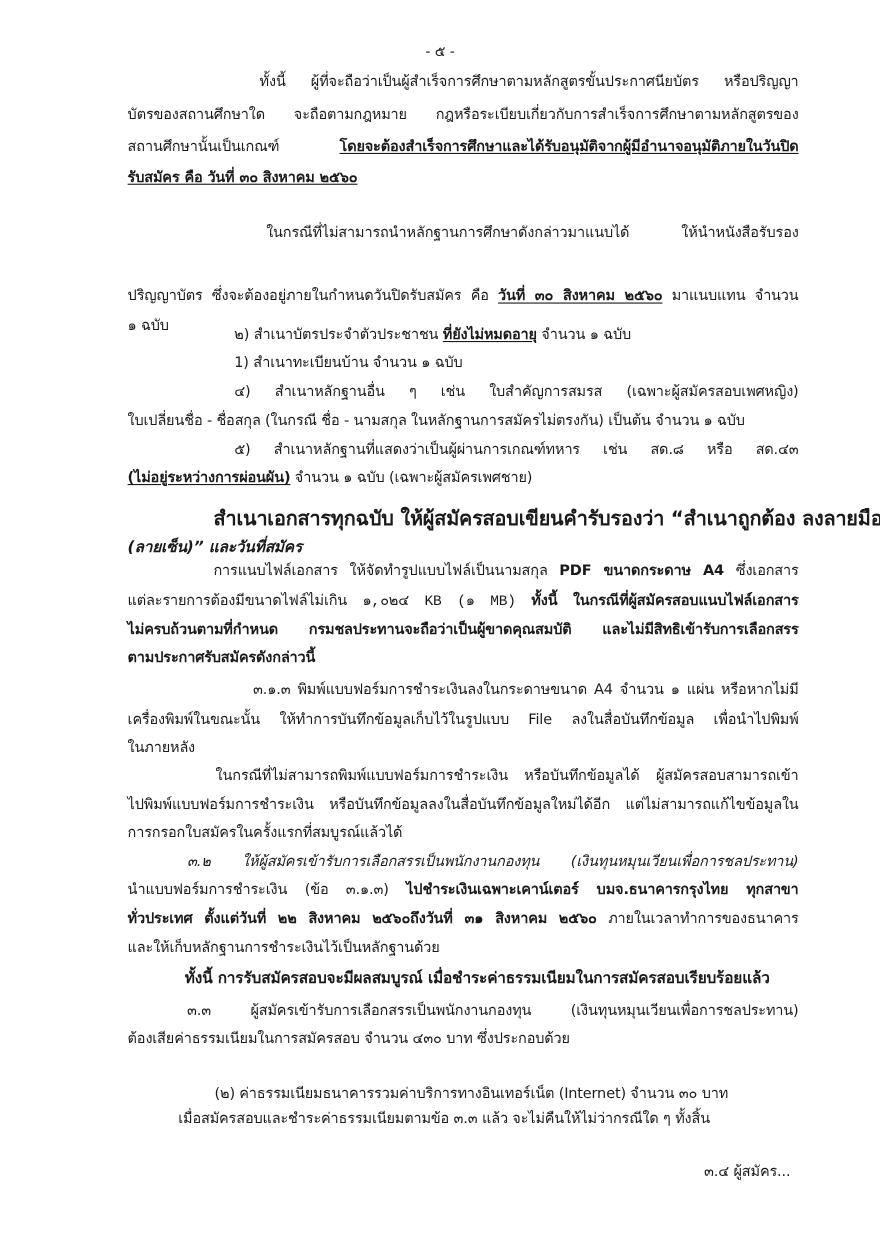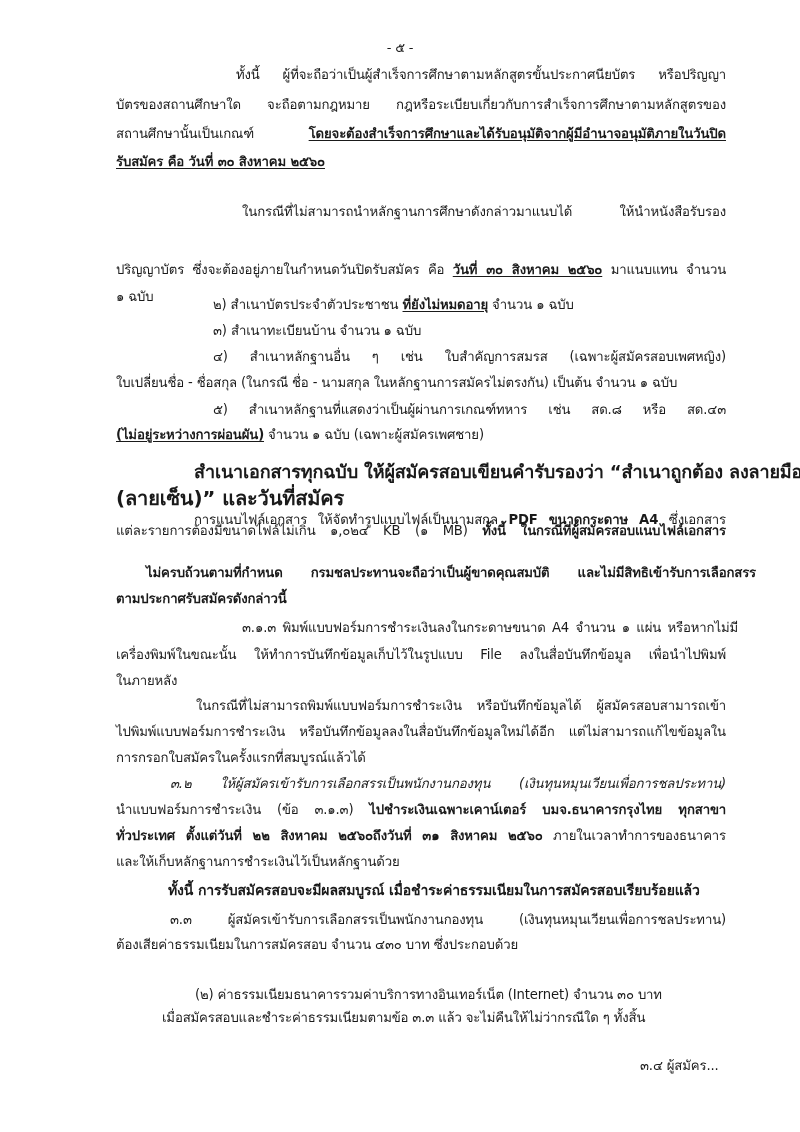--- a/index.html
+++ b/index.html
@@ -30,35 +30,35 @@
   <div class="ln just" style="top:65px; left:236px; width:490px;">ทั้งนี้ ผู้ที่จะถือว่าเป็นผู้สำเร็จการศึกษาตามหลักสูตรขั้นประกาศนียบัตร หรือปริญญา</div>
   <div class="ln just" style="top:95px;">บัตรของสถานศึกษาใด จะถือตามกฎหมาย กฎหรือระเบียบเกี่ยวกับการสำเร็จการศึกษาตามหลักสูตรของ</div>
   <div class="ln just" style="top:124px;"><span>สถานศึกษานั้นเป็นเกณฑ์ </span><span class="b u">โดยจะต้องสำเร็จการศึกษาและได้รับอนุมัติจากผู้มีอำนาจอนุมัติภายในวันปิด</span></div>
   <div class="ln b u" style="top:152px; width:auto;">รับสมัคร คือ วันที่ ๓๐ สิงหาคม ๒๕๖๐</div>
 
   <div class="ln just" style="top:202px; left:242px; width:484px;">ในกรณีที่ไม่สามารถนำหลักฐานการศึกษาดังกล่าวมาแนบได้ ให้นำหนังสือรับรอง</div>
   <div class="ln just" style="top:260px;"><span>ปริญญาบัตร ซึ่งจะต้องอยู่ภายในกำหนดวันปิดรับสมัคร คือ </span><span class="b u">วันที่ ๓๐ สิงหาคม ๒๕๖๐</span><span> มาแนบแทน จำนวน</span></div>
   <div class="ln" style="top:287px;">๑ ฉบับ</div>
 
   <div class="ln" style="top:295px; left:213px; width:auto;"><span>๒) สำเนาบัตรประจำตัวประชาชน </span><span class="b u">ที่ยังไม่หมดอายุ</span><span> จำนวน ๑ ฉบับ</span></div>
-  <div class="ln" style="top:321px; left:213px; width:auto;">๓) สำเนาทะเบียนบ้าน จำนวน ๑ ฉบับ</div>
+  <div class="ln" style="top:321px; left:213px; width:auto;">1) สำเนาทะเบียนบ้าน จำนวน ๑ ฉบับ</div>
   <div class="ln just" style="top:347px; left:213px; width:513px;">๔) สำเนาหลักฐานอื่น ๆ เช่น ใบสำคัญการสมรส (เฉพาะผู้สมัครสอบเพศหญิง)</div>
   <div class="ln" style="top:373px; width:auto;">ใบเปลี่ยนชื่อ - ชื่อสกุล (ในกรณี ชื่อ - นามสกุล ในหลักฐานการสมัครไม่ตรงกัน) เป็นต้น จำนวน ๑ ฉบับ</div>
   <div class="ln just" style="top:400px; left:213px; width:513px;">๕) สำเนาหลักฐานที่แสดงว่าเป็นผู้ผ่านการเกณฑ์ทหาร เช่น สด.๘ หรือ สด.๔๓</div>
   <div class="ln" style="top:425px; width:auto;"><span class="b u">(ไม่อยู่ระหว่างการผ่อนผัน)</span><span> จำนวน ๑ ฉบับ (เฉพาะผู้สมัครเพศชาย)</span></div>
 
   <div class="ln b just" style="top:462px; left:194px; width:532px; font-size:18px;">สำเนาเอกสารทุกฉบับ ให้ผู้สมัครสอบเขียนคำรับรองว่า “สำเนาถูกต้อง ลงลายมือชื่อ</div>
-  <div class="ln b" style="top:488px; width:auto; font-size:20px;">(ลายเซ็น)” และวันที่สมัคร</div>
+  <div class="ln b" style="top:488px; width:auto; font-size:14px;font-style:italic;">(ลายเซ็น)” และวันที่สมัคร</div>
 
   <div class="ln just" style="top:510px; left:194px; width:532px;"><span>การแนบไฟล์เอกสาร ให้จัดทำรูปแบบไฟล์เป็นนามสกุล </span><span class="b">PDF ขนาดกระดาษ A4</span><span> ซึ่งเอกสาร</span></div>
-  <div class="ln just" style="top:521px;"><span>แต่ละรายการต้องมีขนาดไฟล์ไม่เกิน ๑,๐๒๔ KB (๑ MB) </span><span class="b">ทั้งนี้ ในกรณีที่ผู้สมัครสอบแนบไฟล์เอกสาร</span></div>
-  <div class="ln b just" style="top:563px;margin-left:30px;">ไม่ครบถ้วนตามที่กำหนด กรมชลประทานจะถือว่าเป็นผู้ขาดคุณสมบัติ และไม่มีสิทธิเข้ารับการเลือกสรร</div>
+  <div class="ln just" style="top:537px;font-family:Liberation Mono, monospace;"><span>แต่ละรายการต้องมีขนาดไฟล์ไม่เกิน ๑,๐๒๔ KB (๑ MB) </span><span class="b">ทั้งนี้ ในกรณีที่ผู้สมัครสอบแนบไฟล์เอกสาร</span></div>
+  <div class="ln b just" style="top:563px;">ไม่ครบถ้วนตามที่กำหนด กรมชลประทานจะถือว่าเป็นผู้ขาดคุณสมบัติ และไม่มีสิทธิเข้ารับการเลือกสรร</div>
   <div class="ln b" style="top:589px; width:auto;">ตามประกาศรับสมัครดังกล่าวนี้</div>
 
-  <div class="ln just" style="top:618px; left:230px; width:496px;margin-left:12px;">๓.๑.๓ พิมพ์แบบฟอร์มการชำระเงินลงในกระดาษขนาด A4 จำนวน ๑ แผ่น หรือหากไม่มี</div>
+  <div class="ln just" style="top:618px; left:230px; width:496px;">๓.๑.๓ พิมพ์แบบฟอร์มการชำระเงินลงในกระดาษขนาด A4 จำนวน ๑ แผ่น หรือหากไม่มี</div>
   <div class="ln just" style="top:645px;">เครื่องพิมพ์ในขณะนั้น ให้ทำการบันทึกข้อมูลเก็บไว้ในรูปแบบ File ลงในสื่อบันทึกข้อมูล เพื่อนำไปพิมพ์</div>
   <div class="ln" style="top:671px; width:auto;">ในภายหลัง</div>
 
   <div class="ln just" style="top:696px; left:196px; width:530px;">ในกรณีที่ไม่สามารถพิมพ์แบบฟอร์มการชำระเงิน หรือบันทึกข้อมูลได้ ผู้สมัครสอบสามารถเข้า</div>
   <div class="ln" style="top:748px; width:auto;">การกรอกใบสมัครในครั้งแรกที่สมบูรณ์แล้วได้</div>
   <div class="ln just" style="top:722px;">ไปพิมพ์แบบฟอร์มการชำระเงิน หรือบันทึกข้อมูลลงในสื่อบันทึกข้อมูลใหม่ได้อีก แต่ไม่สามารถแก้ไขข้อมูลใน</div>
 
   <div class="ln just" style="top:774px; left:170px; width:556px;font-style:italic;">๓.๒ ให้ผู้สมัครเข้ารับการเลือกสรรเป็นพนักงานกองทุน (เงินทุนหมุนเวียนเพื่อการชลประทาน)</div>
   <div class="ln just" style="top:800px;"><span>นำแบบฟอร์มการชำระเงิน (ข้อ ๓.๑.๓) </span><span class="b">ไปชำระเงินเฉพาะเคาน์เตอร์ บมจ.ธนาคารกรุงไทย ทุกสาขา</span></div>
   <div class="ln just" style="top:826px;"><span class="b">ทั่วประเทศ ตั้งแต่วันที่ ๒๒ สิงหาคม ๒๕๖๐ถึงวันที่ ๓๑ สิงหาคม ๒๕๖๐</span><span> ภายในเวลาทำการของธนาคาร</span></div>

